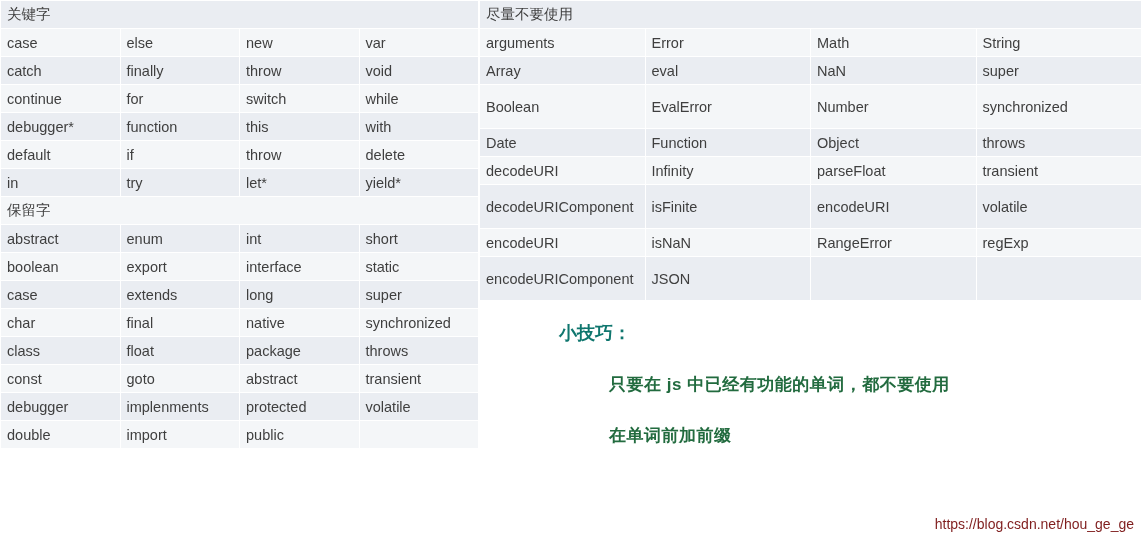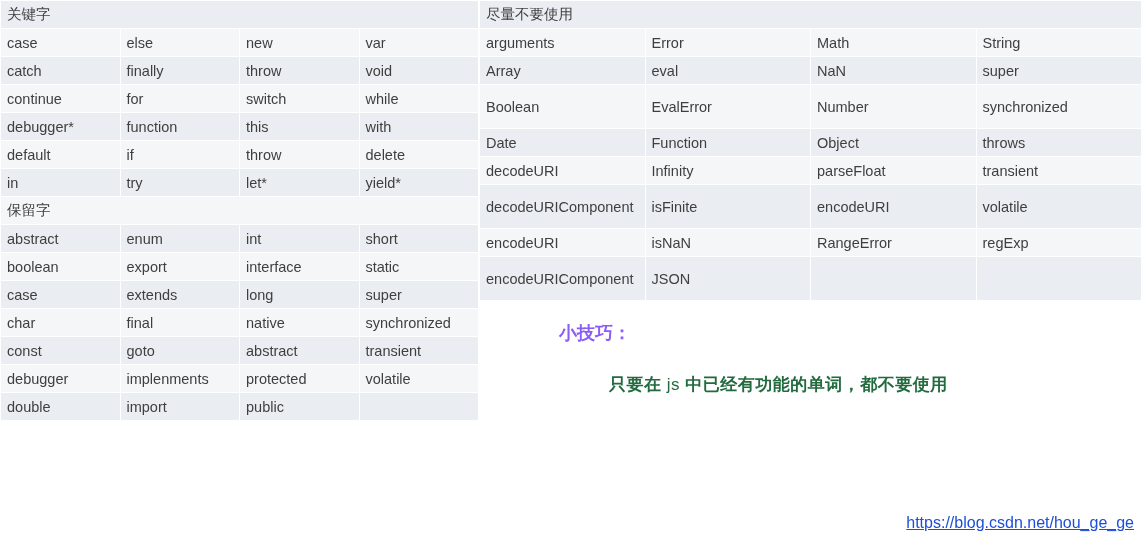--- a/index.html
+++ b/index.html
@@ -83,42 +83,41 @@
     .right-section .tall-row td {
       height: 44px;
     }
     .tips-block {
       padding: 20px 0 0 80px;
       color: #226b3f;
     }
     .tips-heading {
       font-size: 18px;
       font-weight: bold;
-      color: #8b5cf6;
+      color: #0f766e;
       margin-bottom: 28px;
     }
     .tips-line {
       font-size: 17px;
       font-weight: bold;
       color: #226b3f;
       margin-left: 50px;
       margin-bottom: 28px;
       letter-spacing: 0.5px;
     }
     .tips-line .js {
-      font-weight: normal;
+      font-weight: bold;
     }
     .watermark {
       position: absolute;
       right: 8px;
       bottom: 6px;
-      font-size: 16px;
-      color: #1d4ed8;
+      font-size: 14px;
+      color: #7f1d1d;
       pointer-events: none;
-      text-decoration: underline;
     }
   </style>
 </head>
 <body>
 
 <div class="container">
   <div class="left-section">
     <table>
       <tbody id="left-tbody">
           <tr>
@@ -181,20 +180,26 @@
             <td>long</td>
             <td>super</td>
           </tr>
           <tr>
             <td>char</td>
             <td>final</td>
             <td>native</td>
             <td>synchronized</td>
           </tr>
           <tr>
+            <td>class</td>
+            <td>float</td>
+            <td>package</td>
+            <td>throws</td>
+          </tr>
+          <tr>
             <td>const</td>
             <td>goto</td>
             <td>abstract</td>
             <td>transient</td>
           </tr>
           <tr>
             <td>debugger</td>
             <td>implenments</td>
             <td>protected</td>
             <td>volatile</td>
@@ -262,17 +267,18 @@
             <td></td>
             <td></td>
           </tr>
         </tbody>
     </table>
     <div class="tips-block">
       <div class="tips-heading">小技巧：</div>
       <div class="tips-line">
         <span>只要在 </span><span class="js">js</span><span> 中已经有功能的单词，都不要使用</span>
       </div>
+      <div class="tips-line">在单词前加前缀</div>
     </div>
   </div>
 </div>
 
 <div class="watermark">https://blog.csdn.net/hou_ge_ge</div>
 
 </body></html>

